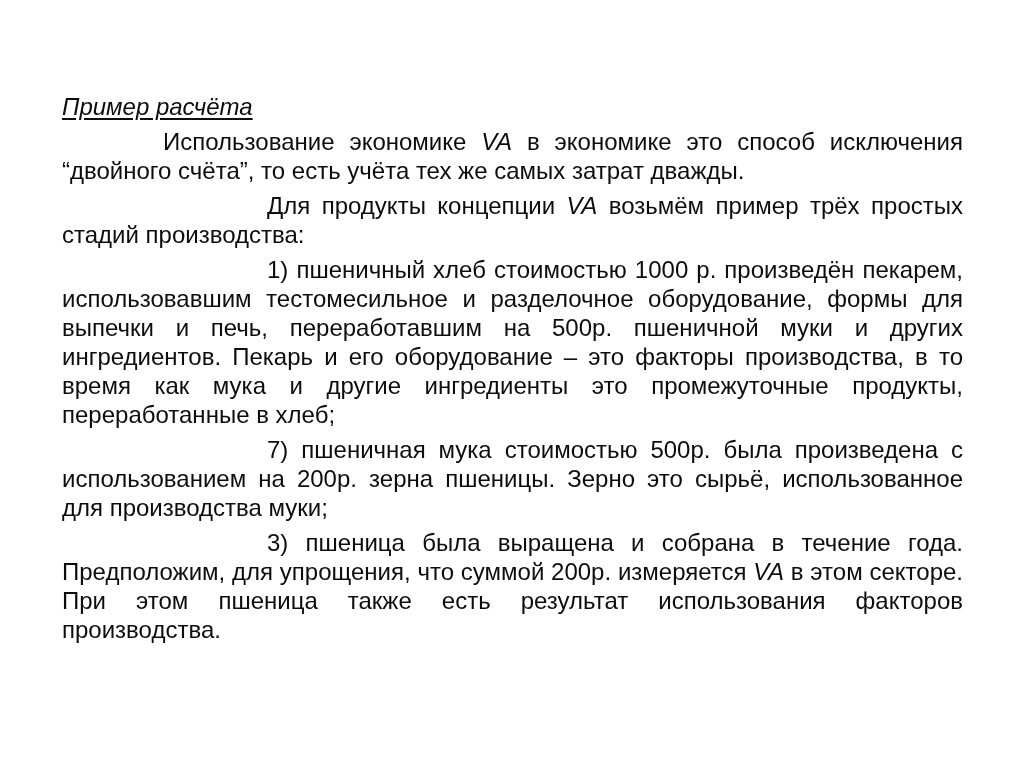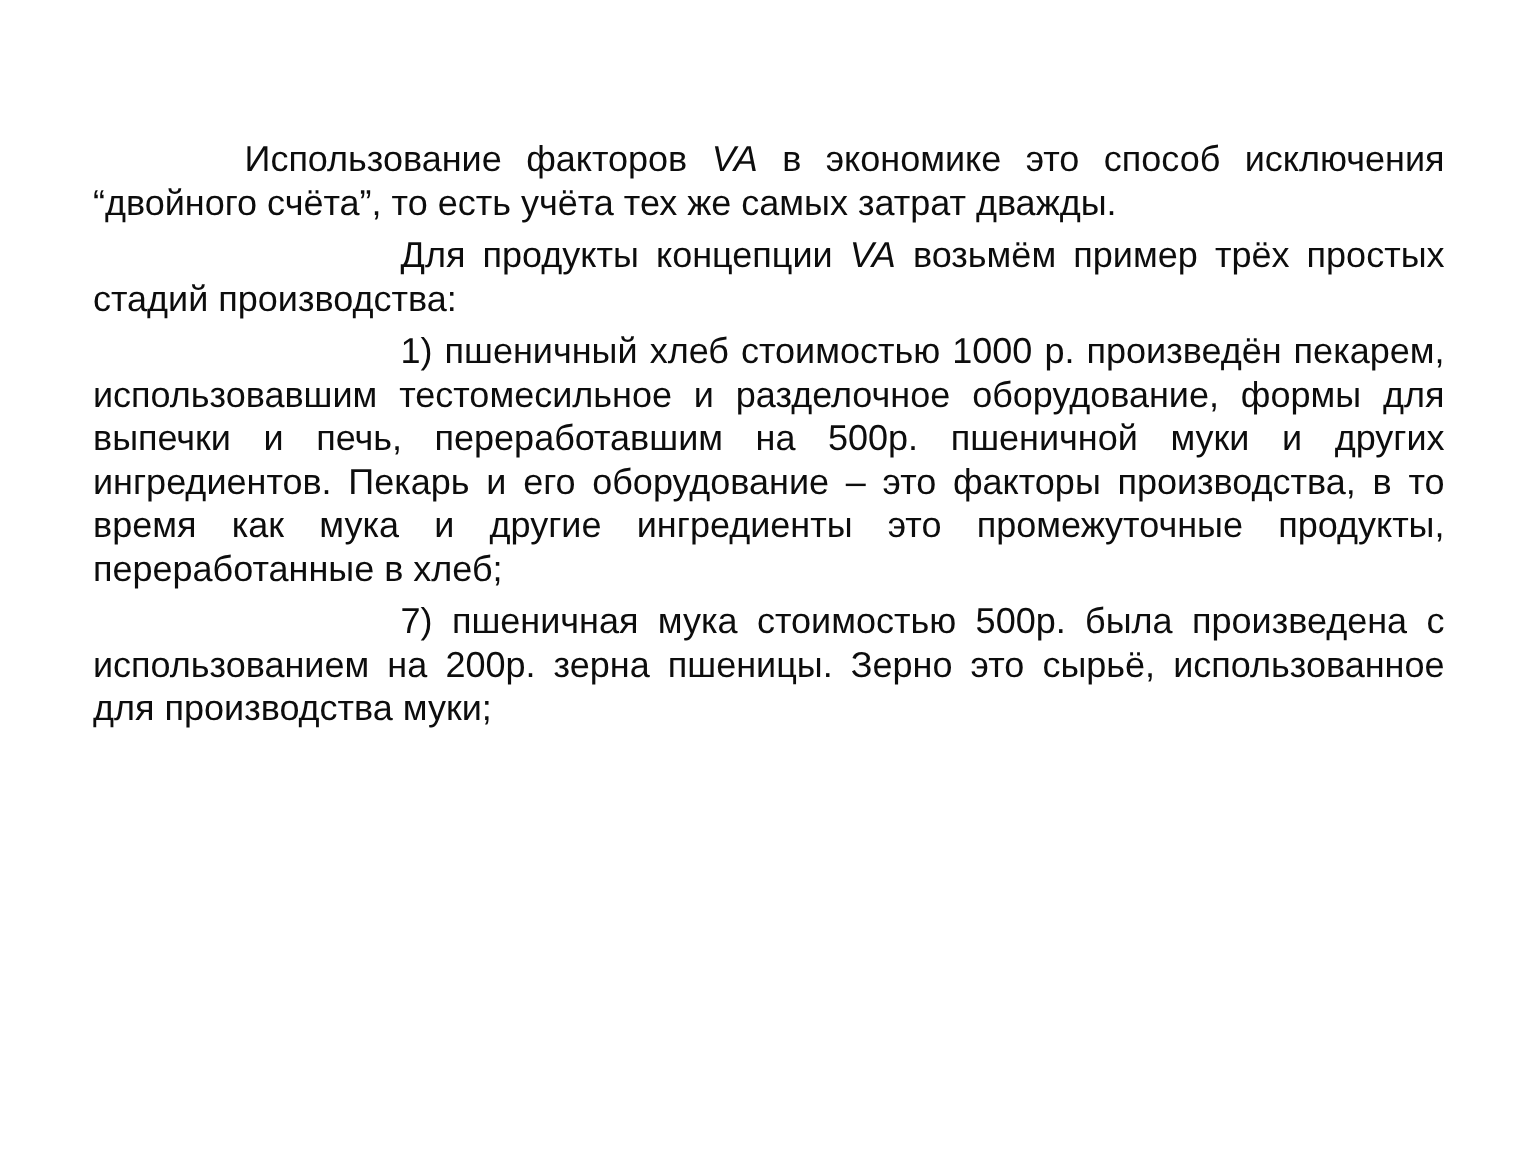--- a/index.html
+++ b/index.html
@@ -42,24 +42,26 @@
   .ind-sm { text-indent: 101px; }
   .ind-lg { text-indent: 205px; }
   .it { font-style: italic; }
 </style>
 </head>
 <body>
 
 <div id="slide">
   <div id="text-block">
 
+    <p class="slide-title"><span>Пример расчёта</span></p>
 
-    <p class="ind-sm"><span>Использование факторов </span><span class="it">VA</span><span> в экономике это способ исключения “двойного счёта”, то есть учёта тех же самых затрат дважды.</span></p>
+    <p class="ind-sm"><span>Использование экономике </span><span class="it">VA</span><span> в экономике это способ исключения “двойного счёта”, то есть учёта тех же самых затрат дважды.</span></p>
 
     <p class="ind-lg"><span>Для продукты концепции </span><span class="it">VA</span><span> возьмём пример трёх простых стадий производства:</span></p>
 
     <p class="ind-lg"><span>1) пшеничный хлеб стоимостью 1000 р. произведён пекарем, использовавшим тестомесильное и разделочное оборудование, формы для выпечки и печь, переработавшим на 500р. пшеничной муки и других ингредиентов. Пекарь и его оборудование – это факторы производства, в то время как мука и другие ингредиенты это промежуточные продукты, переработанные в хлеб;</span></p>
 
     <p class="ind-lg"><span>7) пшеничная мука стоимостью 500р. была произведена с использованием на 200р. зерна пшеницы. Зерно это сырьё, использованное для производства муки;</span></p>
 
+    <p class="ind-lg"><span>3) пшеница была выращена и собрана в течение года. Предположим, для упрощения, что суммой 200р. измеряется </span><span class="it">VA</span><span> в этом секторе. При этом пшеница также есть результат использования факторов производства.</span></p>
 
   </div>
 </div>
 
 </body></html>

